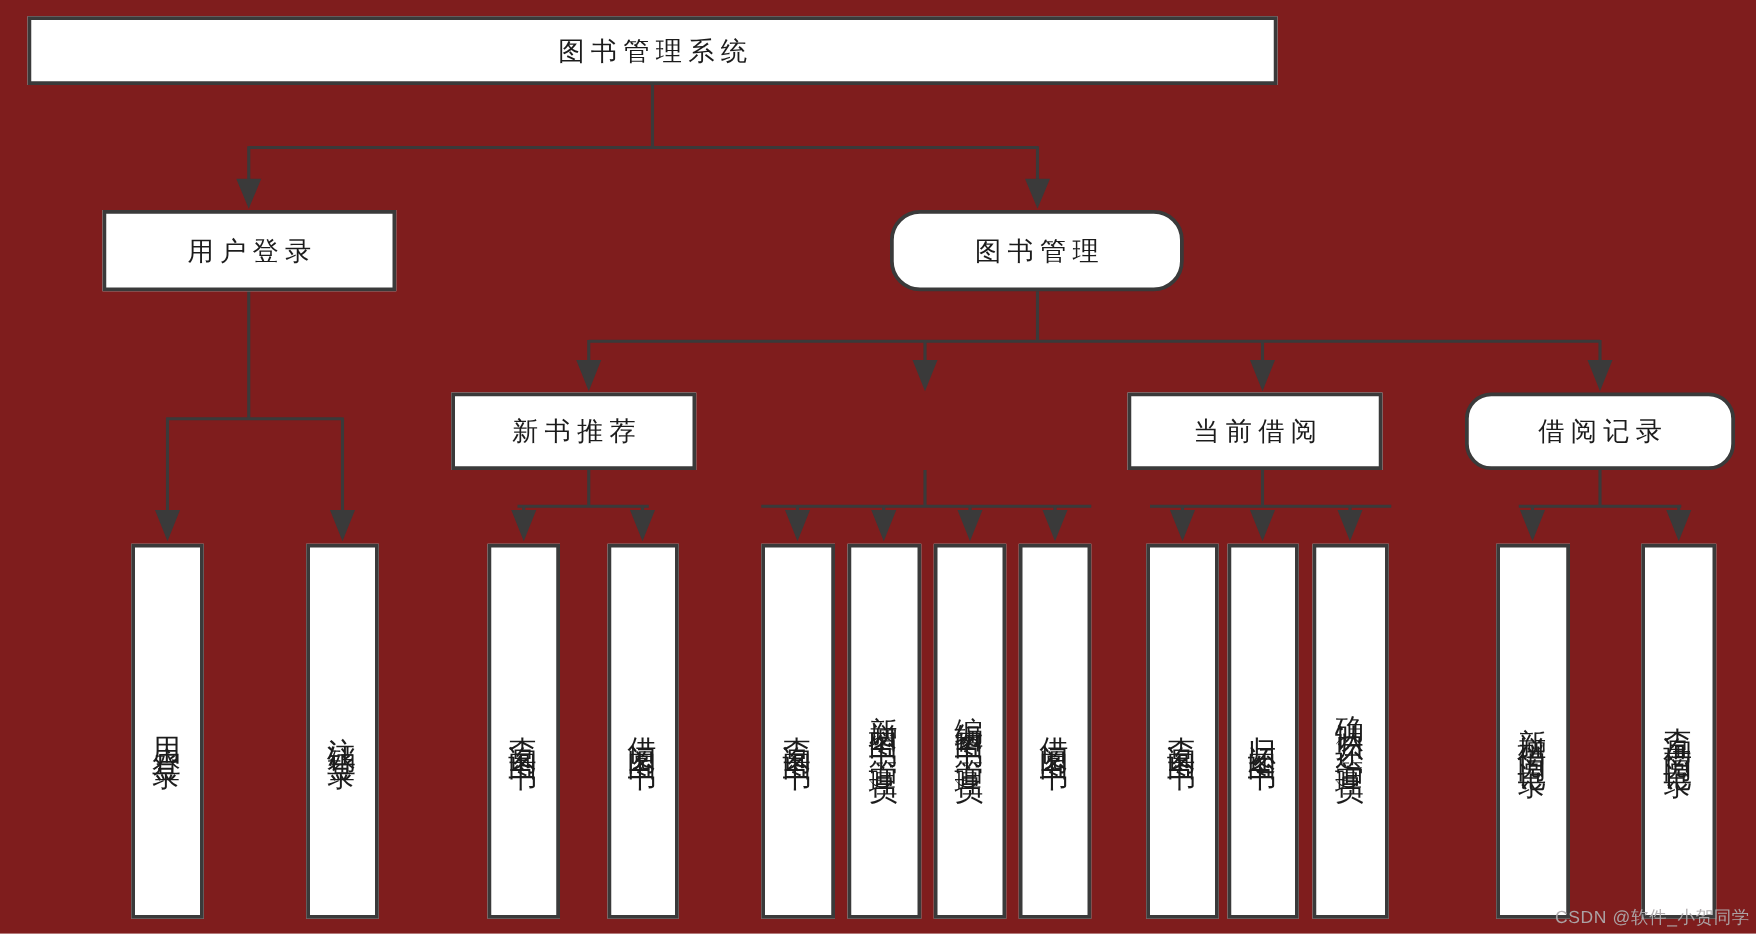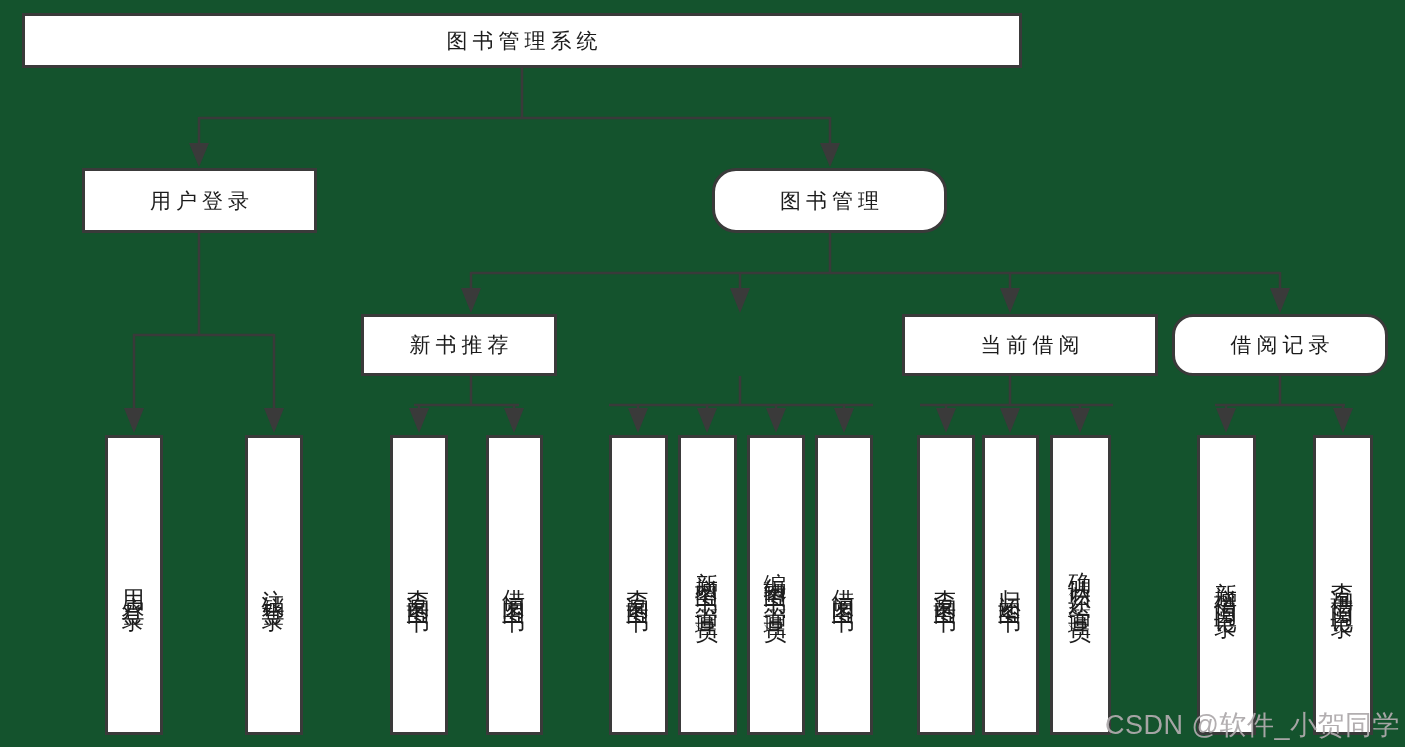--- a/index.html
+++ b/index.html
@@ -1,20 +1,20 @@
 <!DOCTYPE html>
 <html><head>
 <meta charset="utf-8">
 <title>图书管理系统</title>
 <style>
   html,body{margin:0;padding:0;background:#ffffff;}
   .stage{
     position:relative;
     width:1405px;height:747px;
-    background:#14532d;
+    background:#7f1d1d;
     font-family:"Liberation Sans","DejaVu Sans",sans-serif;
     overflow:hidden;
   }
   .connectors{
     position:absolute;left:0;top:0;width:1405px;height:747px;
     pointer-events:none;
   }
   .node{
     position:absolute;
     box-sizing:border-box;
@@ -34,21 +34,21 @@
     top:435px;height:300px;width:58px;
     writing-mode:vertical-rl;
     text-orientation:mixed;
     font-size:23px;
     letter-spacing:7px;
     overflow:hidden;
   }
   .watermark{
     position:absolute;
     right:5px;bottom:4px;
-    font-size:27px;
+    font-size:14px;
     letter-spacing:0.5px;
     color:rgba(174,170,172,0.95);
     z-index:5;
   }
 </style>
 </head>
 <body>
 
 <div class="stage">
 
@@ -94,21 +94,21 @@
       <polygon points="1333,408 1353,408 1343,433"></polygon>
     </g>
   </svg>
 
   <div class="node h-node" style="left:22px;top:13px;width:1000px;height:55px;">图书管理系统</div>
 
   <div class="node h-node" style="left:82px;top:168px;width:235px;height:65px;">用户登录</div>
   <div class="node h-node" style="left:712px;top:168px;width:235px;height:65px;border-radius:24px;">图书管理</div>
 
   <div class="node h-node" style="left:361px;top:314px;width:196px;height:62px;">新书推荐</div>
-  <div class="node h-node" style="left:902px;top:314px;width:256px;height:62px;">当前借阅</div>
+  <div class="node h-node" style="left:902px;top:314px;width:204px;height:62px;">当前借阅</div>
   <div class="node h-node" style="left:1172px;top:314px;width:216px;height:62px;border-radius:21px;">借阅记录</div>
 
   <div class="node v-node" style="left:105px;">用户登录</div>
   <div class="node v-node" style="left:245px;">注销登录</div>
   <div class="node v-node" style="left:390px;">查询图书</div>
   <div class="node v-node" style="left:486px;width:57px;">借阅图书</div>
   <div class="node v-node" style="left:609px;width:59px;">查询图书</div>
   <div class="node v-node" style="left:678px;width:59px;">新增图书（管理员）</div>
   <div class="node v-node" style="left:747px;">编辑图书（管理员）</div>
   <div class="node v-node" style="left:815px;">借阅图书</div>

